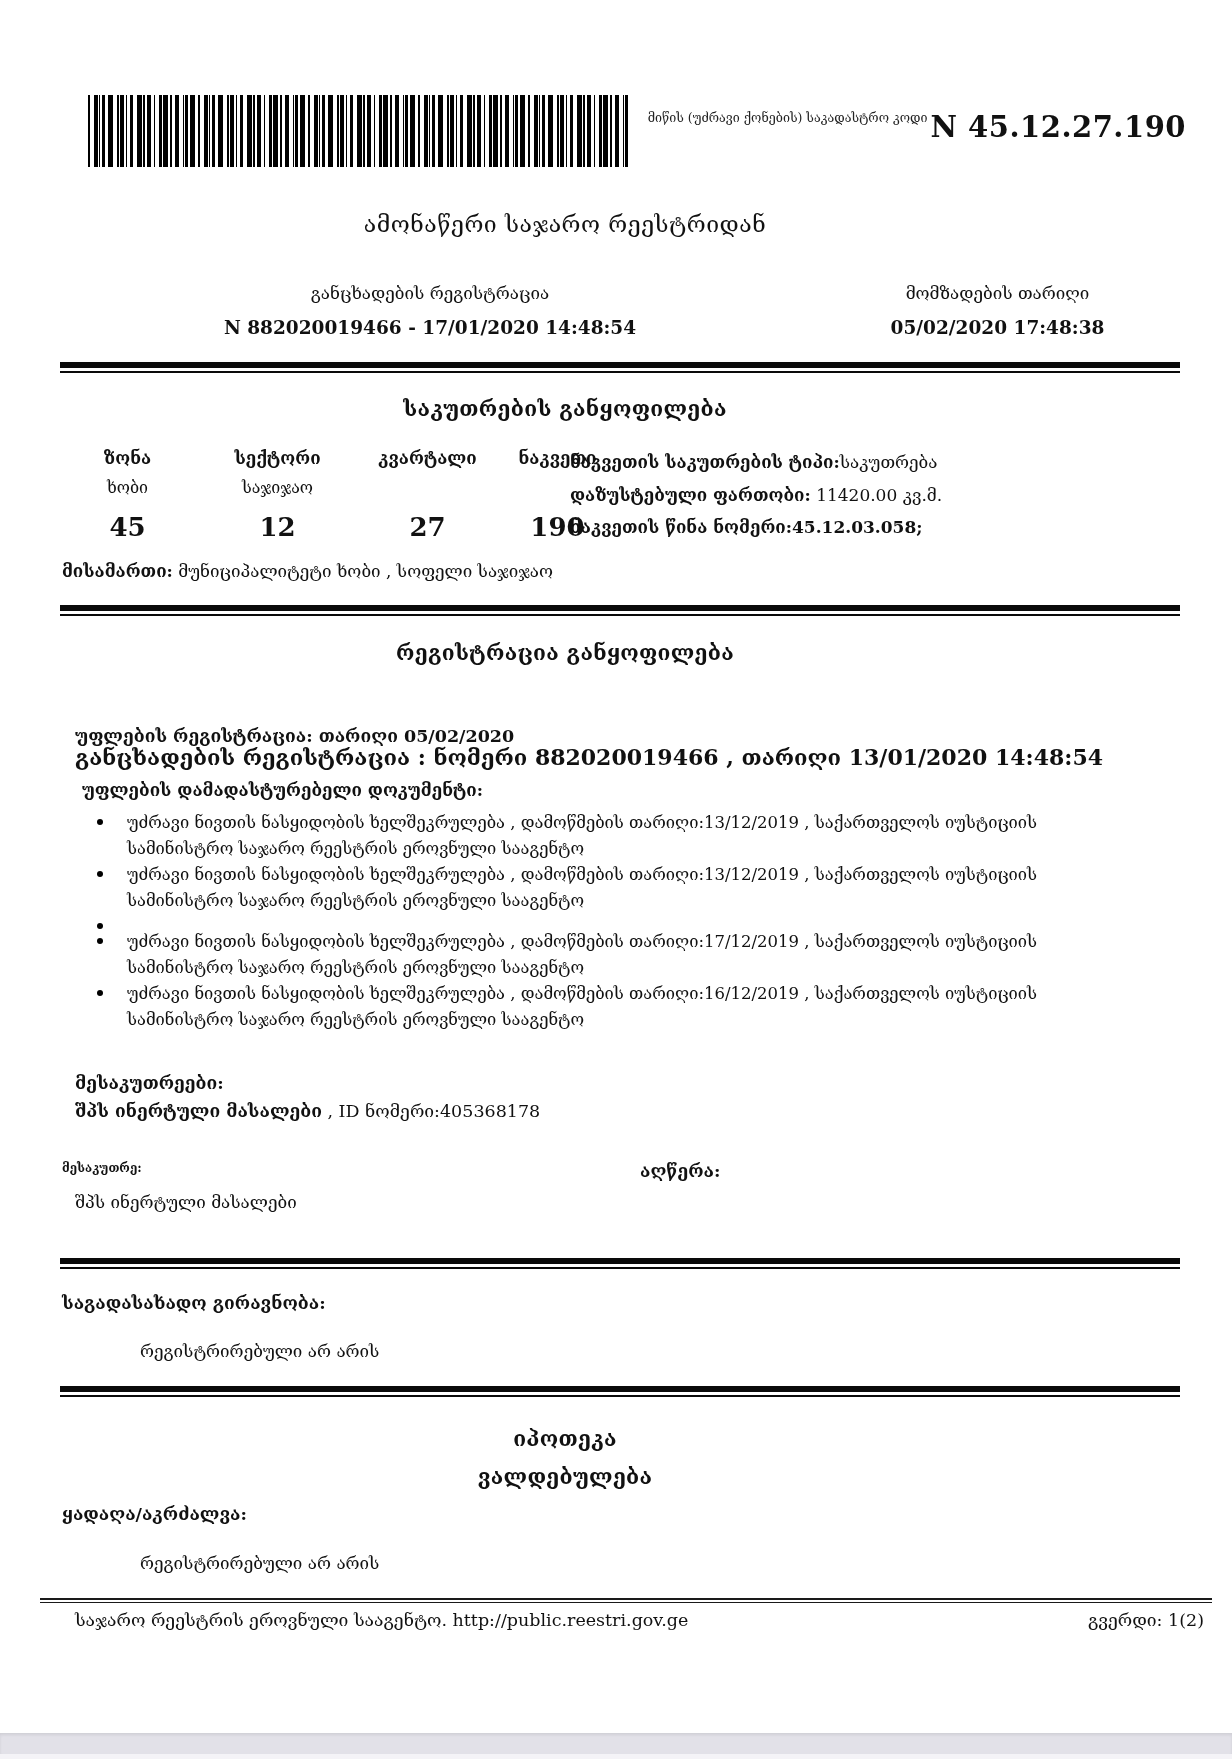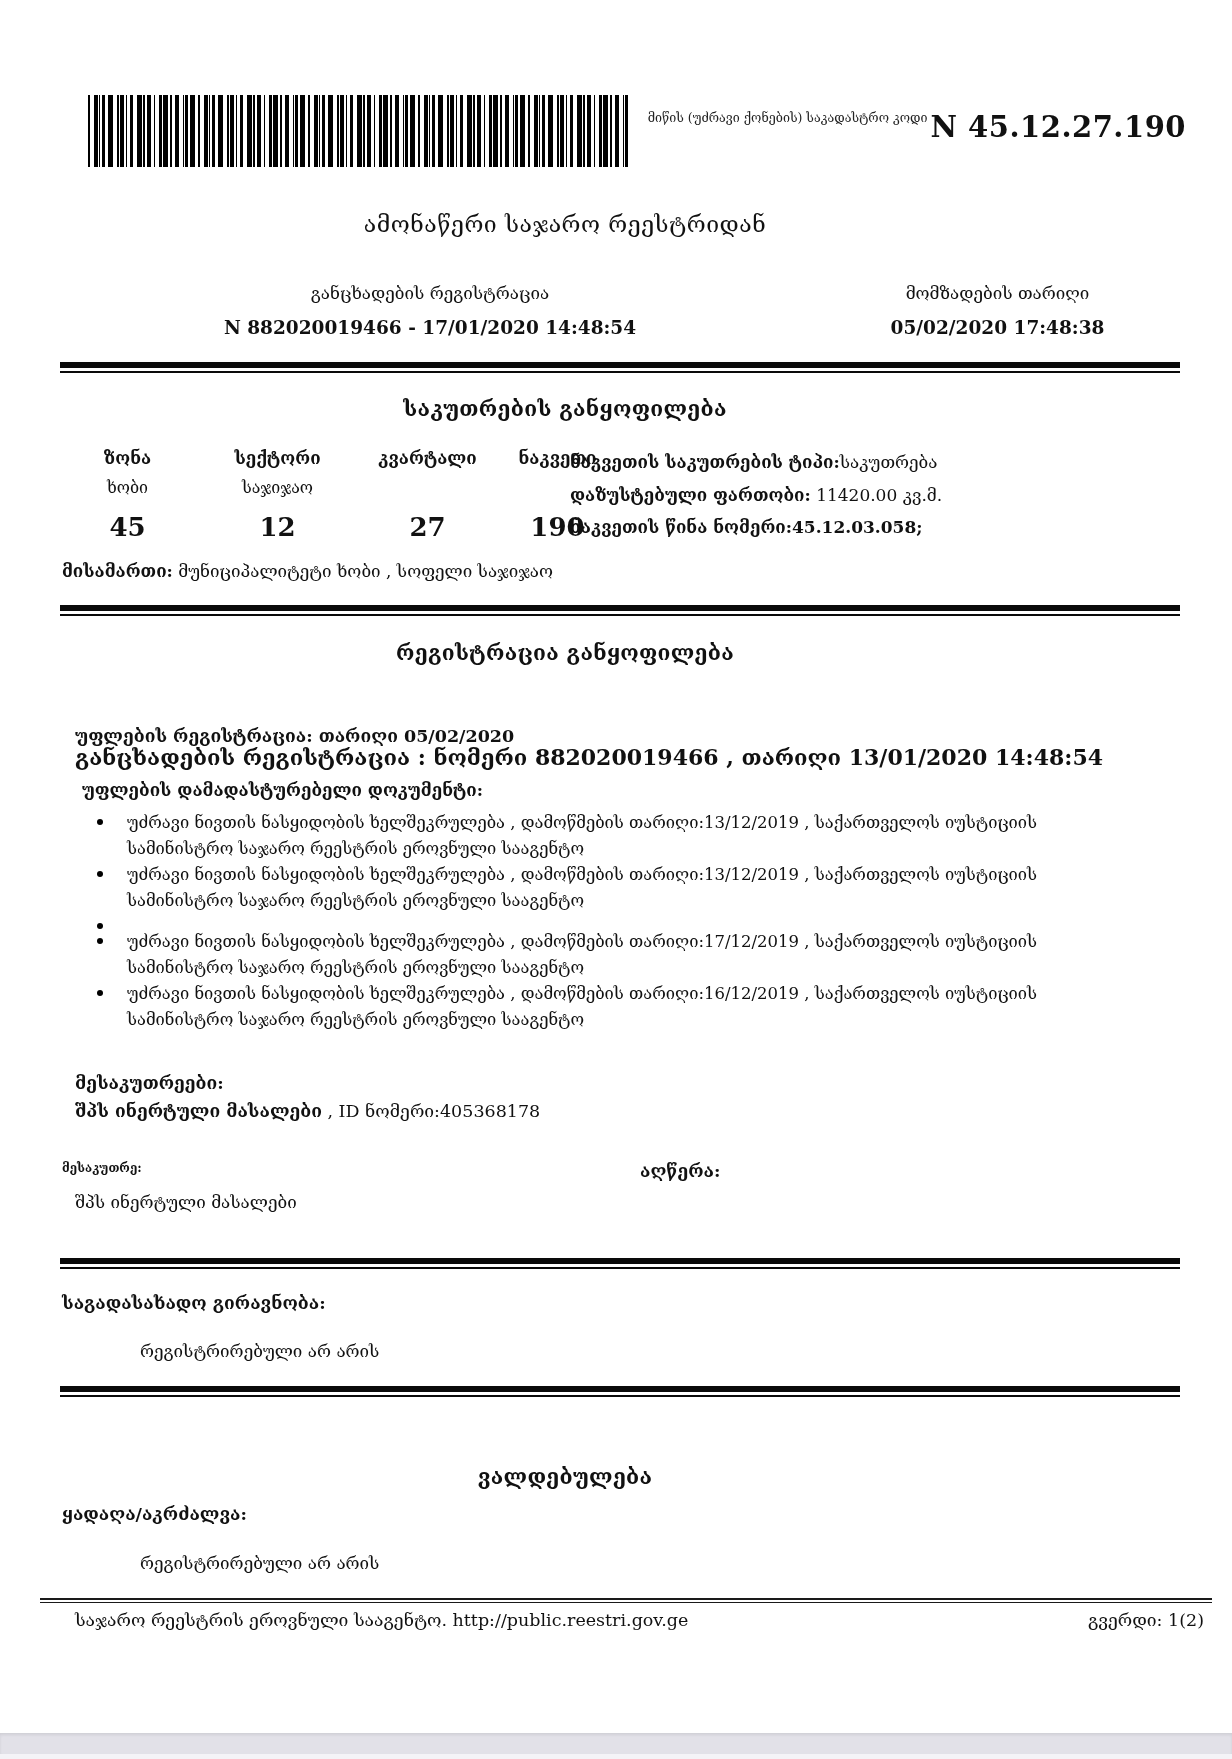--- a/index.html
+++ b/index.html
@@ -259,20 +259,21 @@
   <div class="abs desc-label b">აღწერა:</div>
   <div class="abs owner-value">შპს ინერტული მასალები</div>
 
   <div class="abs rule-thick" style="top:1258px"></div>
 
   <div class="abs tax-label b">საგადასახადო გირავნობა:</div>
   <div class="abs tax-value">რეგისტრირებული არ არის</div>
 
   <div class="abs rule-thick" style="top:1386px"></div>
 
+  <div class="abs section-title hyp-title">იპოთეკა</div>
   <div class="abs section-title obl-title">ვალდებულება</div>
   <div class="abs seizure-label b">ყადაღა/აკრძალვა:</div>
   <div class="abs seizure-value">რეგისტრირებული არ არის</div>
 
   <div class="abs rule-thin footer-line"></div>
   <div class="abs footer-row">
     <span>საჯარო რეესტრის ეროვნული სააგენტო. http://public.reestri.gov.ge</span>
     <span>გვერდი: 1(2)</span>
   </div>
 

